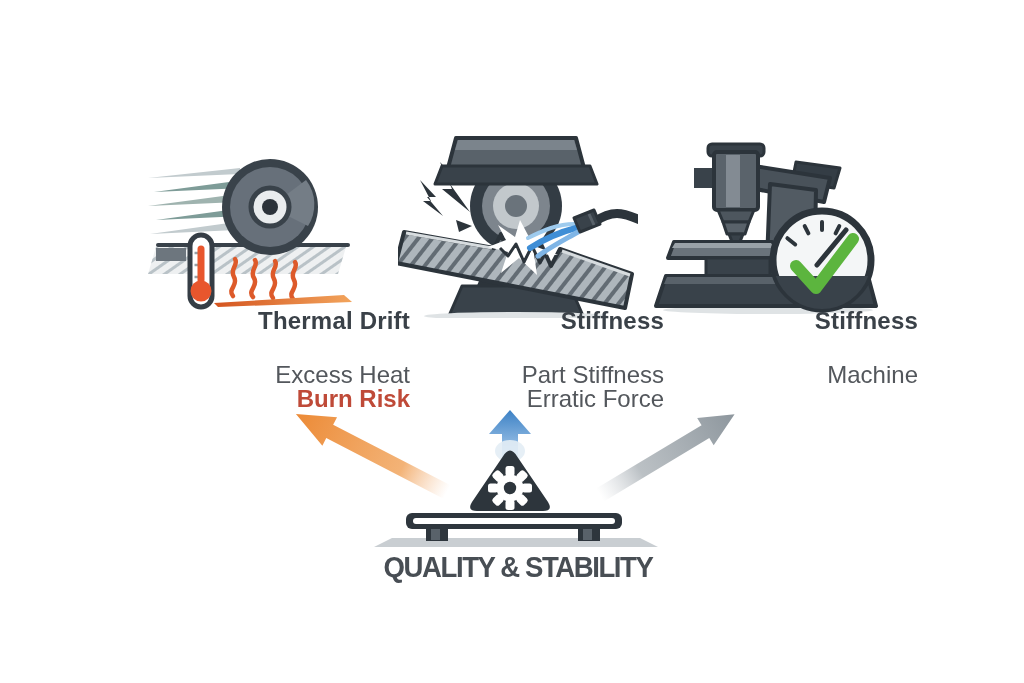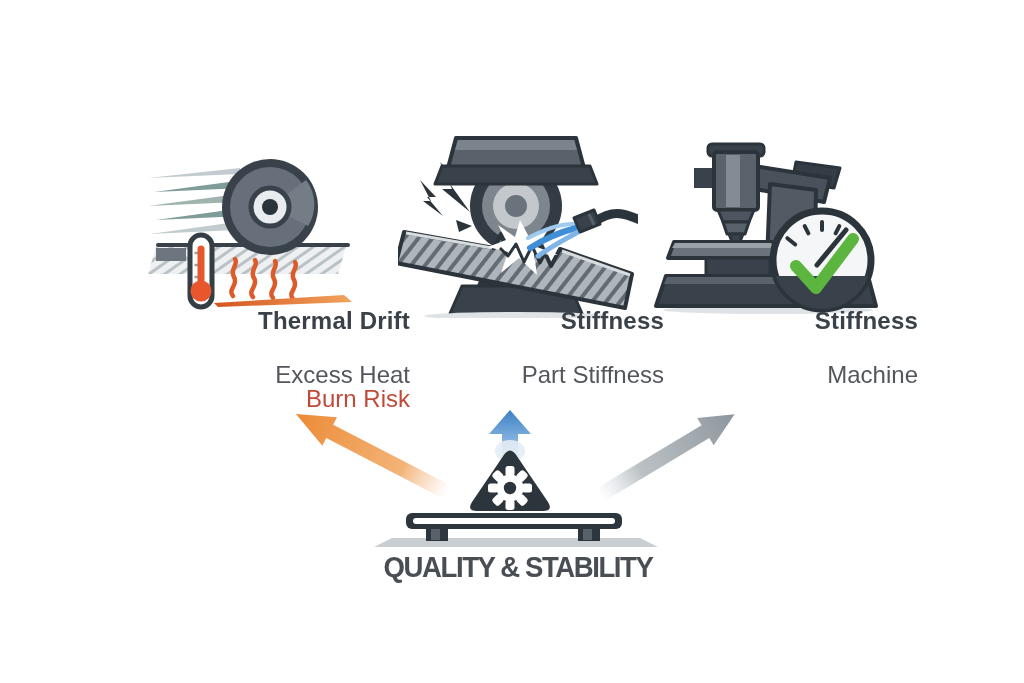--- a/index.html
+++ b/index.html
@@ -5,21 +5,21 @@
   html,body{margin:0;padding:0;background:#ffffff;}
   .stage{
     position:relative;width:1024px;height:683px;background:#ffffff;
     font-family:"Liberation Sans", sans-serif;overflow:hidden;
   }
   .icon-box{position:absolute;}
   .overlay{position:absolute;left:0;top:0;pointer-events:none;}
   .col{position:absolute;width:300px;text-align:right;top:307px;}
   .col .title{font-size:24px;font-weight:bold;color:#3a4148;margin:0;letter-spacing:0.2px;}
   .col .sub{margin-top:28px;font-size:24px;line-height:24px;color:#53575c;}
-  .col .sub .danger{color:#bf4a38;}
+  .col .sub .danger{color:#bf4a38;font-weight:bold;}
   .center-label{
     position:absolute;left:368px;top:551px;width:300px;text-align:center;
     font-size:29px;font-weight:bold;color:#484e54;letter-spacing:-1.5px;
     transform:scaleX(0.95);transform-origin:center;
   }
   svg{display:block;}
 </style>
 </head>
 <body>
 
@@ -243,20 +243,21 @@
     <div class="sub">
       <div>Excess Heat</div>
       <div class="danger">Burn Risk</div>
     </div>
   </div>
 
   <div class="col" style="left:364px;">
     <h2 class="title">Stiffness</h2>
     <div class="sub">
       <div>Part Stiffness</div>
+      <div>Erratic Force</div>
     </div>
   </div>
 
   <div class="col" style="left:618px;">
     <h2 class="title">Stiffness</h2>
     <div class="sub">
       <div>Machine</div>
     </div>
   </div>
 

